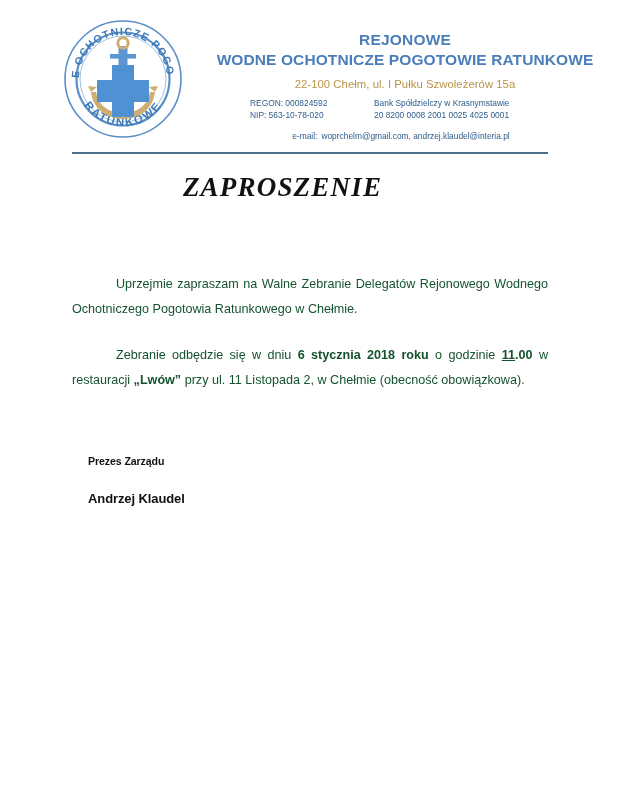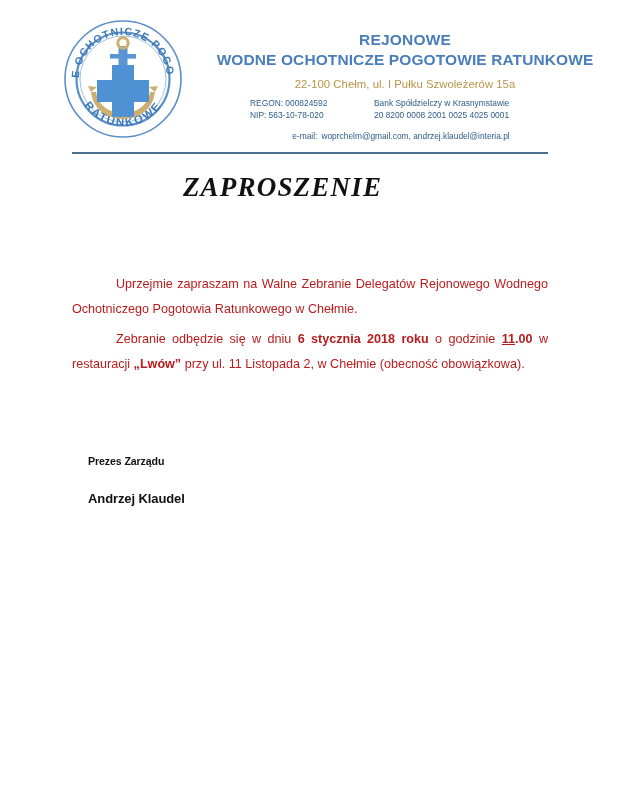--- a/index.html
+++ b/index.html
@@ -121,29 +121,29 @@
     color: #111;
   }
 
   
   .body-copy {
     position: absolute;
     left: 72px;
     top: 272px;
     width: 476px;
     font-size: 12.6px;
-    color: #b91c1c;
+    color: #14532d;
   }
   .para {
     text-align: justify;
     text-justify: inter-word;
     line-height: 2.02;
     margin: 0;
   }
-  .para + .para { margin-top: 4px; }
+  .para + .para { margin-top: 20px; }
   .para .indent { display: inline-block; width: 44px; }
   .para b { font-weight: bold; }
   .para .u { text-decoration: underline; }
 
   
   .signature {
     position: absolute;
     left: 0;
     top: 455px;
     width: 620px;

